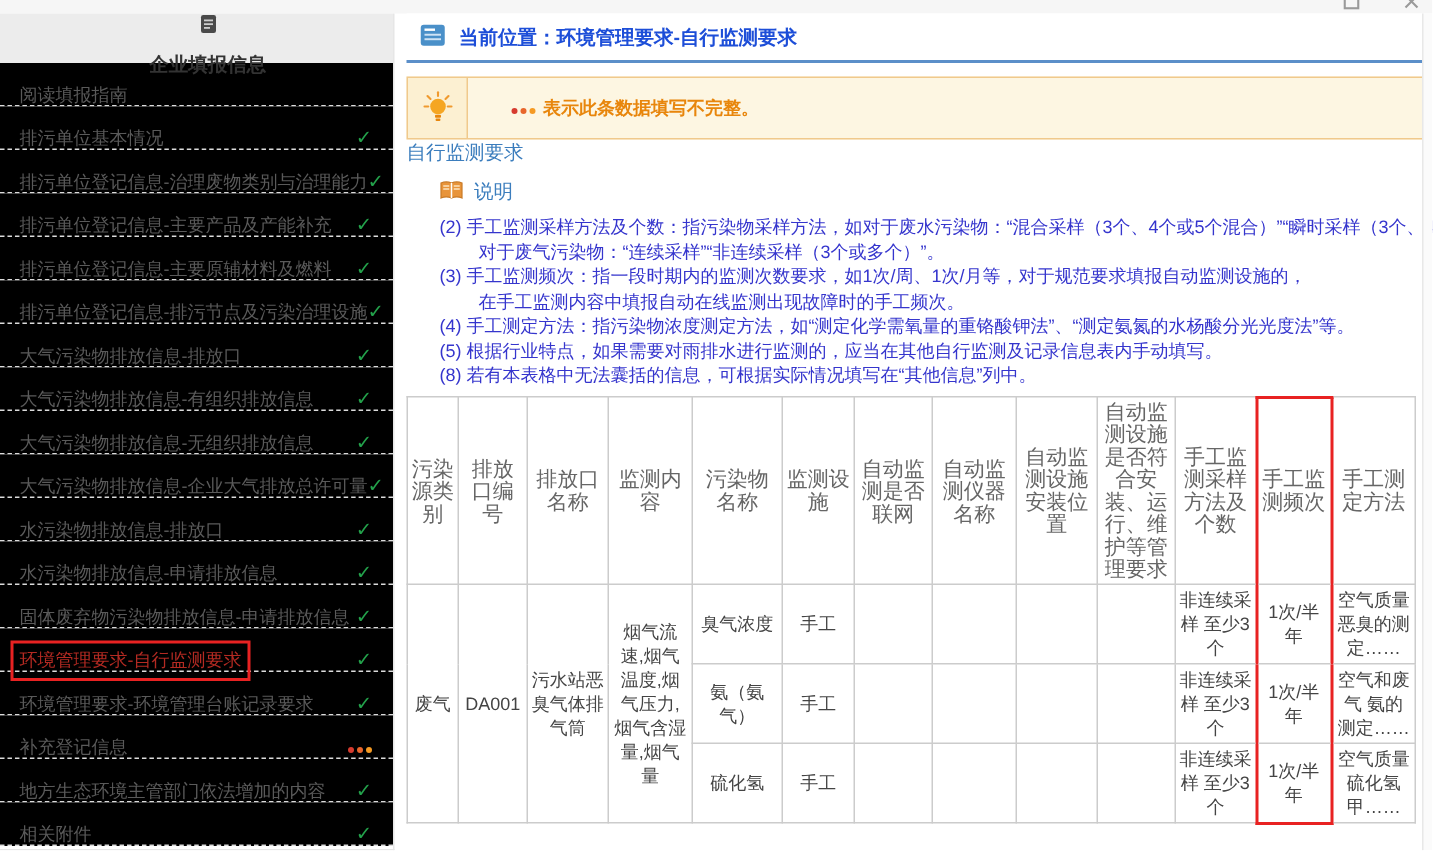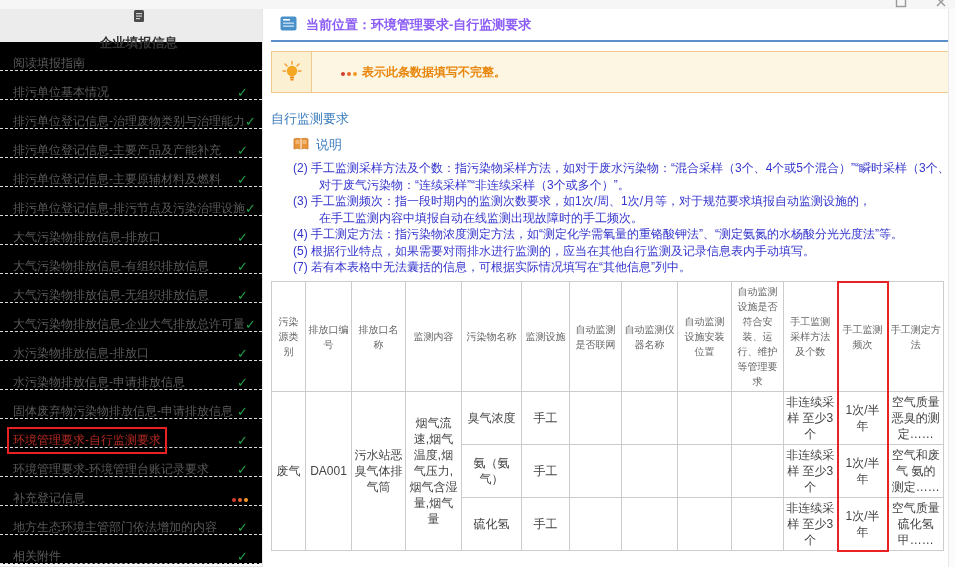--- a/index.html
+++ b/index.html
@@ -19,34 +19,34 @@
   .sidebar-header { height:33px; background:#ececec; display:flex; align-items:center; gap:8px; padding-left:15px; font-size:13px; font-weight:bold; color:#333;flex-direction:column; }
   .sb-list { list-style:none; }
   .sb-item { height:29px; display:flex; align-items:center; justify-content:space-between; padding:14px 14px 0 13px; border-bottom:1px dashed #dcdcdc; font-size:12px; color:#5a5a5a; cursor:pointer; background:#000000; }
   .sb-label { white-space:nowrap; }
   .sb-label.active { color:#b42a22; border:2px solid #e82222; padding:3px 4px; margin-left:-6px;text-align:center; }
   .check { color:#23a24b; font-weight:bold; font-size:13px; }
   .dots span, .notice-dots span { display:inline-block; width:4px; height:4px; border-radius:50%; margin-left:2px; }
 
   
   .main { position:absolute; left:271px; top:9px; width:678px; bottom:0; background:#fff; }
-  .crumb-bar { height:33px; border-bottom:2px solid #5b8fc9; display:flex; align-items:center; gap:9px; padding-left:9px; font-size:13px; font-weight:bold; color:#8b5cf6; }
+  .crumb-bar { height:33px; border-bottom:2px solid #5b8fc9; display:flex; align-items:center; gap:9px; padding-left:9px; font-size:13px; font-weight:bold; color:#1d4ed8; }
   .notice { margin-top:9px; height:42px; background:#fdf6e2; border:1px solid #f0c98c; display:flex; align-items:stretch; }
   .notice-icon-box { width:40px; background:#fcf0d2; border-right:1px solid #f0c98c; display:flex; align-items:center; justify-content:center; }
   .notice-body { display:flex; align-items:center; padding-left:27px; gap:5px; color:#e8860c; font-weight:bold; font-size:12px; }
-  .section-title { margin-top:17px; font-size:13px; color:#3b7dbd; }
+  .section-title { font-size:13px; color:#3b7dbd; }
   .note-row { margin-top:8px; padding-left:22px; display:flex; align-items:center; gap:7px; font-size:13px; color:#3b7dbd; }
   .instructions { margin-top:6px; padding-left:22px; font-size:12px; color:#3535cd; }
   .instr-line { line-height:16.5px; white-space:nowrap; }
   .instr-line.indent { padding-left:26px; }
 
   
   table { margin-top:5px; border-collapse:collapse; table-layout:fixed; width:672px; }
   th, td { border:1px solid #ccc; text-align:center; vertical-align:middle; padding:2px; word-break:break-all; }
-  th { font-size:10px; font-weight:normal; color:#666; height:108px; line-height:15px; }
+  th { font-size:14px; font-weight:normal; color:#666; height:108px; line-height:15px; }
   td { font-size:12px; color:#444; height:53px; line-height:16px; }
   th.hl-top { border-top:2px solid #e82222; border-left:2px solid #e82222; border-right:2px solid #e82222; }
   td.hl-mid { border-left:2px solid #e82222; border-right:2px solid #e82222; }
   td.hl-bot { border-bottom:2px solid #e82222; }
 </style>
 </head>
 <body>
 
 <div class="page">
 
@@ -200,21 +200,21 @@
       <span>说明</span>
     </div>
 
     <div class="instructions" id="instructions">
         <div class="instr-line">(2) 手工监测采样方法及个数：指污染物采样方法，如对于废水污染物：“混合采样（3个、4个或5个混合）”“瞬时采样（3个、4个或5个瞬时样）”；</div>
         <div class="instr-line indent">对于废气污染物：“连续采样”“非连续采样（3个或多个）”。</div>
         <div class="instr-line">(3) 手工监测频次：指一段时期内的监测次数要求，如1次/周、1次/月等，对于规范要求填报自动监测设施的，</div>
         <div class="instr-line indent">在手工监测内容中填报自动在线监测出现故障时的手工频次。</div>
         <div class="instr-line">(4) 手工测定方法：指污染物浓度测定方法，如“测定化学需氧量的重铬酸钾法”、“测定氨氮的水杨酸分光光度法”等。</div>
         <div class="instr-line">(5) 根据行业特点，如果需要对雨排水进行监测的，应当在其他自行监测及记录信息表内手动填写。</div>
-        <div class="instr-line">(7) 若有本表格中无法囊括的信息，可根据实际情况填写在“其他信息”列中。</div>
+        <div class="instr-line">(8) 若有本表格中无法囊括的信息，可根据实际情况填写在“其他信息”列中。</div>
       </div>
 
     <table id="req-table">
       <colgroup>
         <col style="width:34px">
           <col style="width:46px">
           <col style="width:54px">
           <col style="width:56px">
         <col style="width:60px">
           <col style="width:48px">

